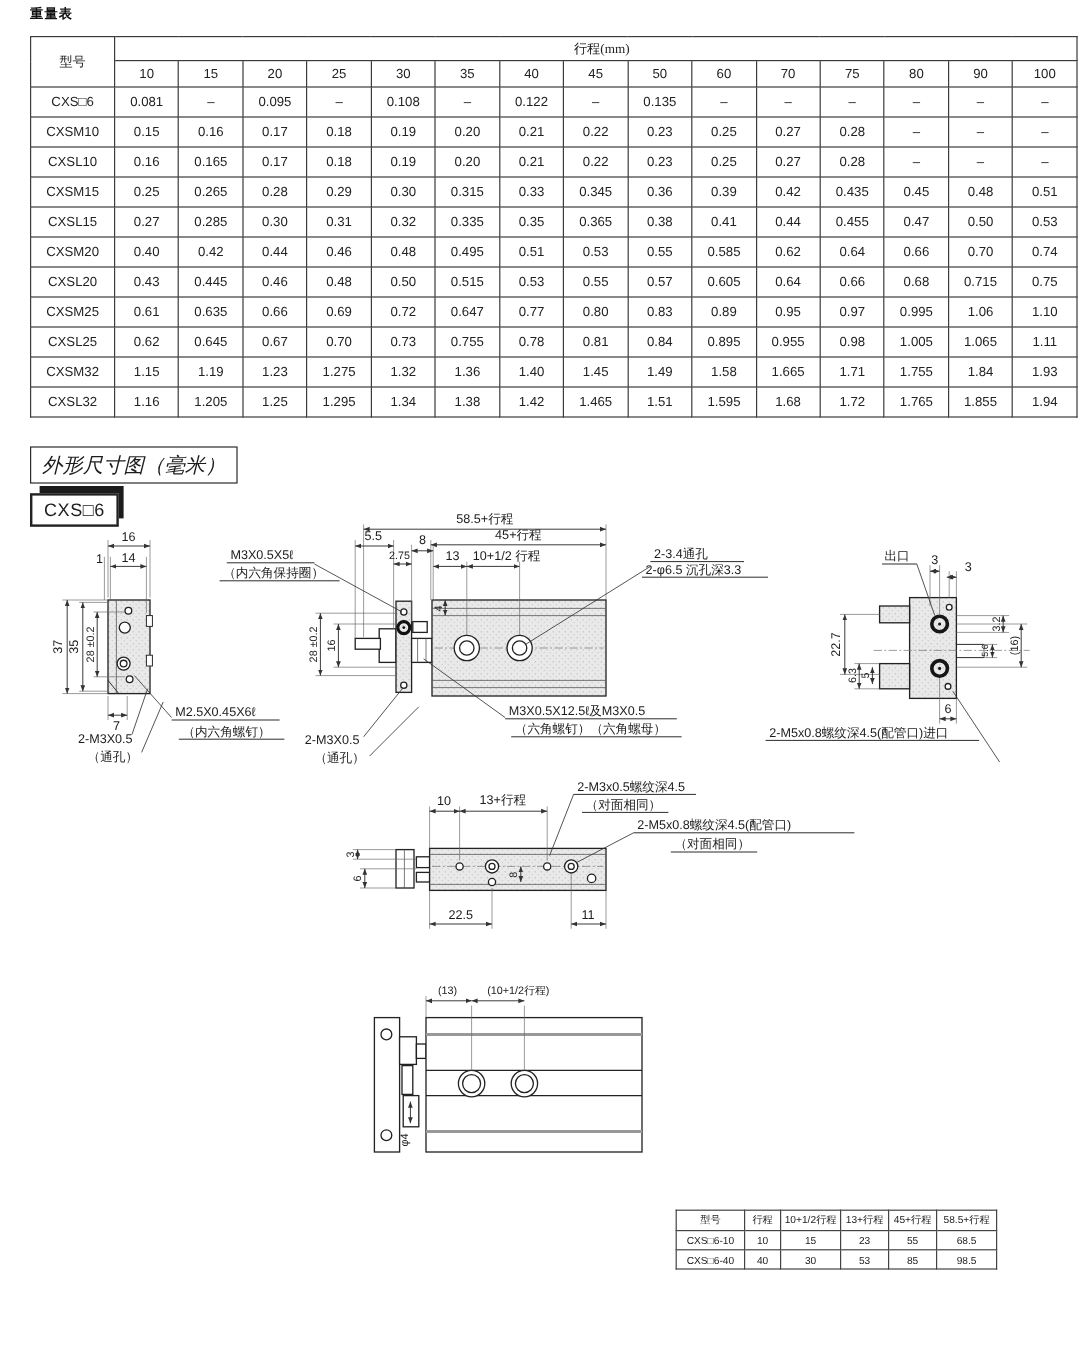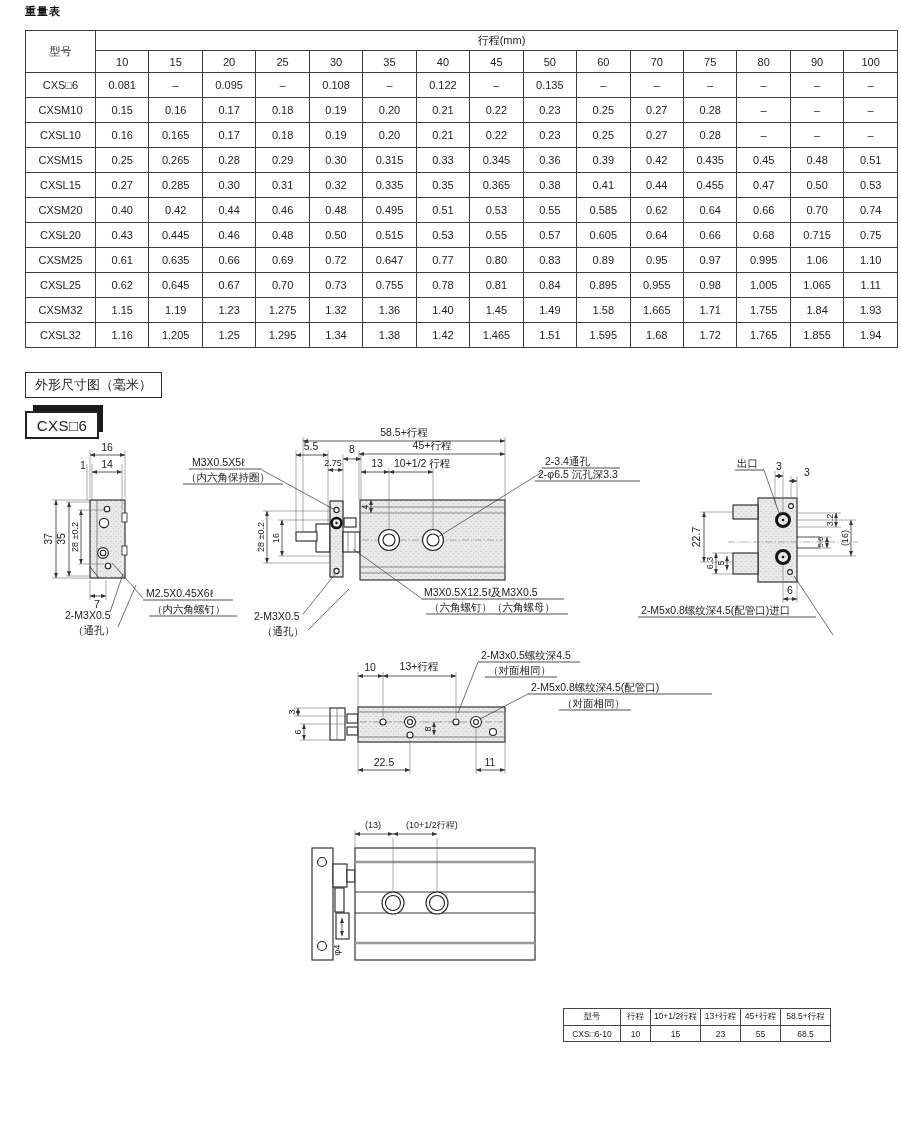--- a/index.html
+++ b/index.html
@@ -2,27 +2,27 @@
 <html><head>
 <meta charset="utf-8">
 <style>
   html,body{margin:0;padding:0;background:#fff;}
   body{width:901px;height:1143px;position:relative;font-family:"Liberation Sans","DejaVu Sans",sans-serif;color:#1c1c1c;}
   .abs{position:absolute;}
   .title{left:25px;top:4px;font-size:11px;font-weight:bold;color:#111;letter-spacing:1px;}
   
   .wt{border-collapse:collapse;table-layout:fixed;width:873px;font-size:11px;color:#222;background:#fff;border:1.5px solid #333;}
   .wt th,.wt td{border:1px solid #3c3c3c;text-align:center;vertical-align:middle;padding:0;font-weight:normal;overflow:hidden;}
-  .wt thead tr.r1 th{height:19px;}
+  .wt thead tr.r1 th{height:19px;font-family:Liberation Serif, serif;}
   .wt thead tr.r2 th{height:21px;}
   .wt tbody td{height:24px;}
   .wt th.stroke-h{text-align:left;padding-left:10px;}
   .wt th.stroke-h{text-align:center;}
   
-  .dim-label{left:25px;top:372px;border:1.5px solid #2b2b2b;padding:3px 9px;font-size:13px;background:#fff;}
+  .dim-label{left:25px;top:372px;border:1.5px solid #2b2b2b;padding:3px 9px;font-size:17px;background:#fff;font-style:italic;}
   
   .badge-shadow{left:33px;top:405px;width:70px;height:27px;background:#1b1b1b;}
   .badge-face{left:25px;top:411px;width:70px;height:24px;background:#fff;border:2px solid #222;font-size:15px;display:flex;align-items:center;justify-content:center;letter-spacing:.5px;}
   
   svg text{font-family:"Liberation Sans","DejaVu Sans",sans-serif;fill:#1c1c1c;}
   .ol{fill:none;stroke:#222;stroke-width:1.1;}
   .olf{fill:url(#stip);stroke:#222;stroke-width:1.1;}
   .wht{fill:#fff;stroke:#222;stroke-width:1.1;}
   .thin{stroke:#555;stroke-width:.65;fill:none;}
   .gray{stroke:#999;stroke-width:2.5;fill:none;}
@@ -599,14 +599,22 @@
     </thead>
   <tbody>
       <tr>
         <td>CXS□6-10</td>
         <td>10</td>
         <td>15</td>
         <td>23</td>
         <td>55</td>
         <td>68.5</td>
       </tr>
+      <tr>
+        <td>CXS□6-40</td>
+        <td>40</td>
+        <td>30</td>
+        <td>53</td>
+        <td>85</td>
+        <td>98.5</td>
+      </tr>
     </tbody>
 </table>
 
 </body></html>

